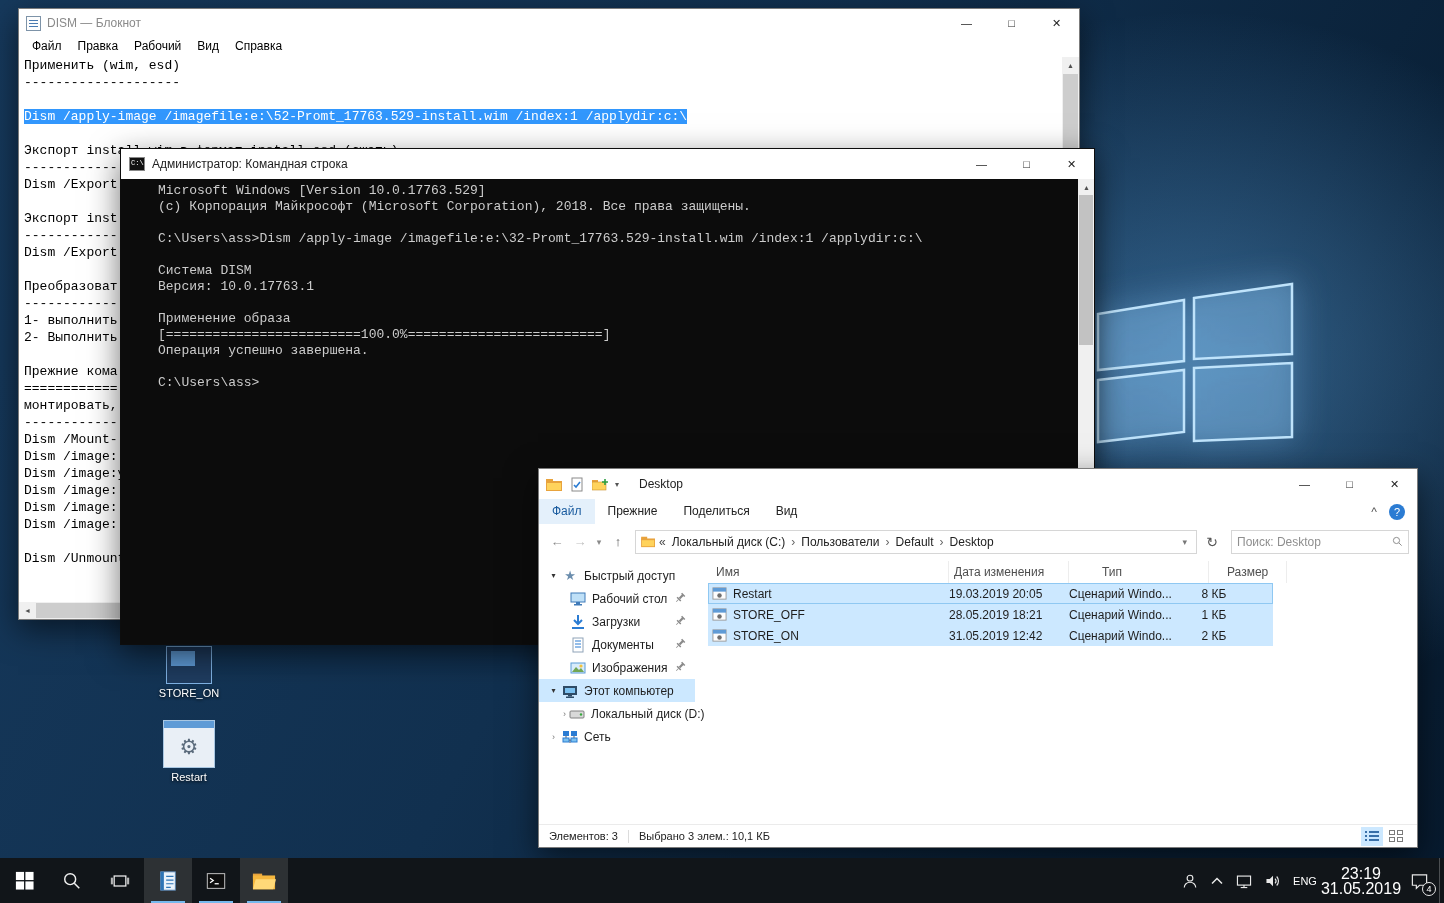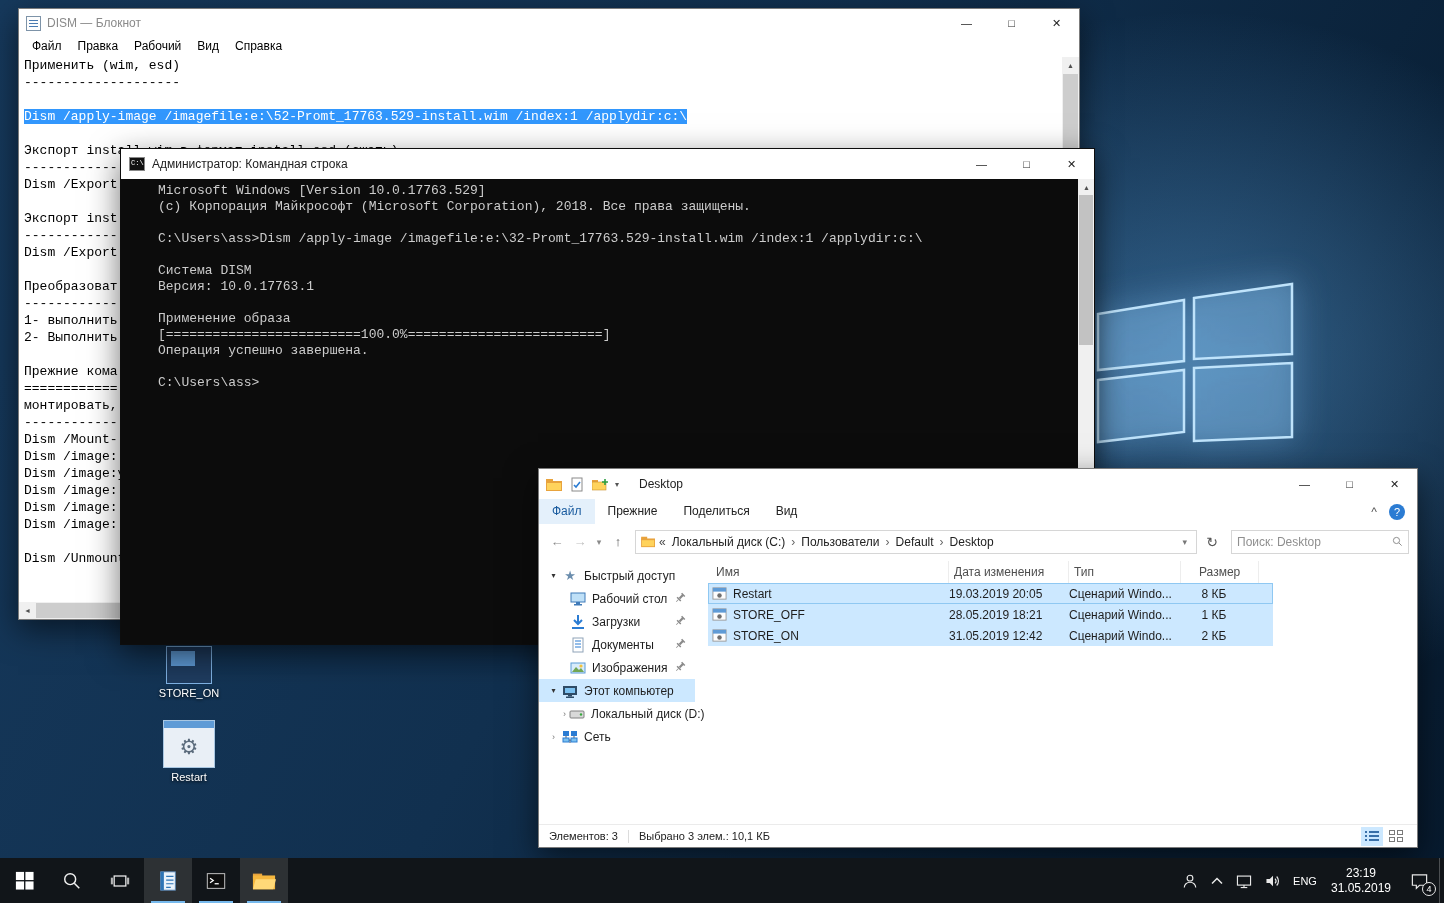--- a/index.html
+++ b/index.html
@@ -96,21 +96,21 @@
 .nav-ico{width:16px;height:16px;margin-left:3px;flex:0 0 auto;}
 .nav-item.child .nav-ico{margin-left:31px;}
 .nav-item.child2 .nav-ico{margin-left:3px;}
 .nav-label{margin-left:6px;white-space:nowrap;}
 .nav-item.selected{background:#cce8ff;}
 .pin{position:absolute;right:9px;top:5px;}
 .star-ico{font-size:13px;color:#6b8dad;margin-left:3px;width:16px;text-align:center;}
 #ex-list{flex:1;display:flex;flex-direction:column;padding-top:2px;font-size:12px;color:#1e1e1e;}
 #ex-headers{height:22px;display:flex;color:#4f4f4f;padding-left:16px;}
 .hcell{display:flex;align-items:center;border-right:1px solid #ededed;padding-left:5px;}
-.h-name{width:238px;}.h-date{width:120px;}.h-type{width:112px;}.h-size{width:78px;padding-left:18px;}
+.h-name{width:238px;}.h-date{width:120px;}.h-type{width:112px;margin-left:28px;}.h-size{width:78px;padding-left:18px;}
 .ex-row{height:21px;display:flex;align-items:center;margin-left:13px;width:565px;}
 .ex-row.selected{background:#cce8ff;}
 .ex-row.focused{outline:1px solid #8fc8f2;outline-offset:-1px;}
 .fname{width:241px;display:flex;align-items:center;gap:6px;padding-left:4px;}
 .fdate{width:120px;}.ftype{width:112px;}
 .fsize{width:78px;text-align:center;padding-right:12px;}
 #ex-status{height:23px;border-top:1px solid #ebebeb;display:flex;align-items:center;font-size:11px;color:#222;padding:0 10px;}
 .status-sep{width:1px;height:13px;background:#dcdcdc;margin:0 10px;}
 #ex-viewbtns{margin-left:auto;display:flex;gap:2px;}
 .viewbtn{width:22px;height:19px;display:flex;align-items:center;justify-content:center;}
@@ -118,21 +118,21 @@
 
 
 #taskbar{position:absolute;left:0;top:858px;width:1444px;height:45px;background:#111519;display:flex;z-index:100;}
 .tb-btn,.tb-app{width:48px;display:flex;align-items:center;justify-content:center;position:relative;}
 .tb-app.active{background:rgba(255,255,255,.12);}
 .tb-ind{position:absolute;bottom:0;left:7px;right:7px;height:2px;background:#76b9ed;}
 #tb-right{margin-left:auto;display:flex;align-items:center;}
 .tray-btn{height:45px;display:flex;align-items:center;justify-content:center;}
 #tb-people{width:30px;}#tb-chevron{width:24px;}#tb-net{width:30px;}#tb-vol{width:28px;}
 #tb-lang{width:36px;color:#fff;font-size:11px;justify-content:center;}
-#tb-clock{width:76px;color:#fff;font-size:12px;line-height:15px;flex-direction:column;}
+#tb-clock{width:76px;color:#fff;font-size:16px;line-height:15px;flex-direction:column;}
 #tb-action{width:40px;position:relative;}
 .badge{position:absolute;right:3px;bottom:7px;min-width:14px;height:14px;border-radius:7px;background:#0f1216;border:1px solid #e8e8e8;color:#fff;font-size:9px;display:flex;align-items:center;justify-content:center;padding:0 2px;}
 #tb-edge{width:5px;border-left:1px solid rgba(255,255,255,.25);height:45px;}
 </style>
 </head>
 <body>
 
 <div id="wallpaper">
   <svg id="wlogo" width="200" height="210" viewBox="0 0 200 210">
     <g fill="rgba(140,200,246,0.30)" stroke="#bfe3fb" stroke-width="2.5">

